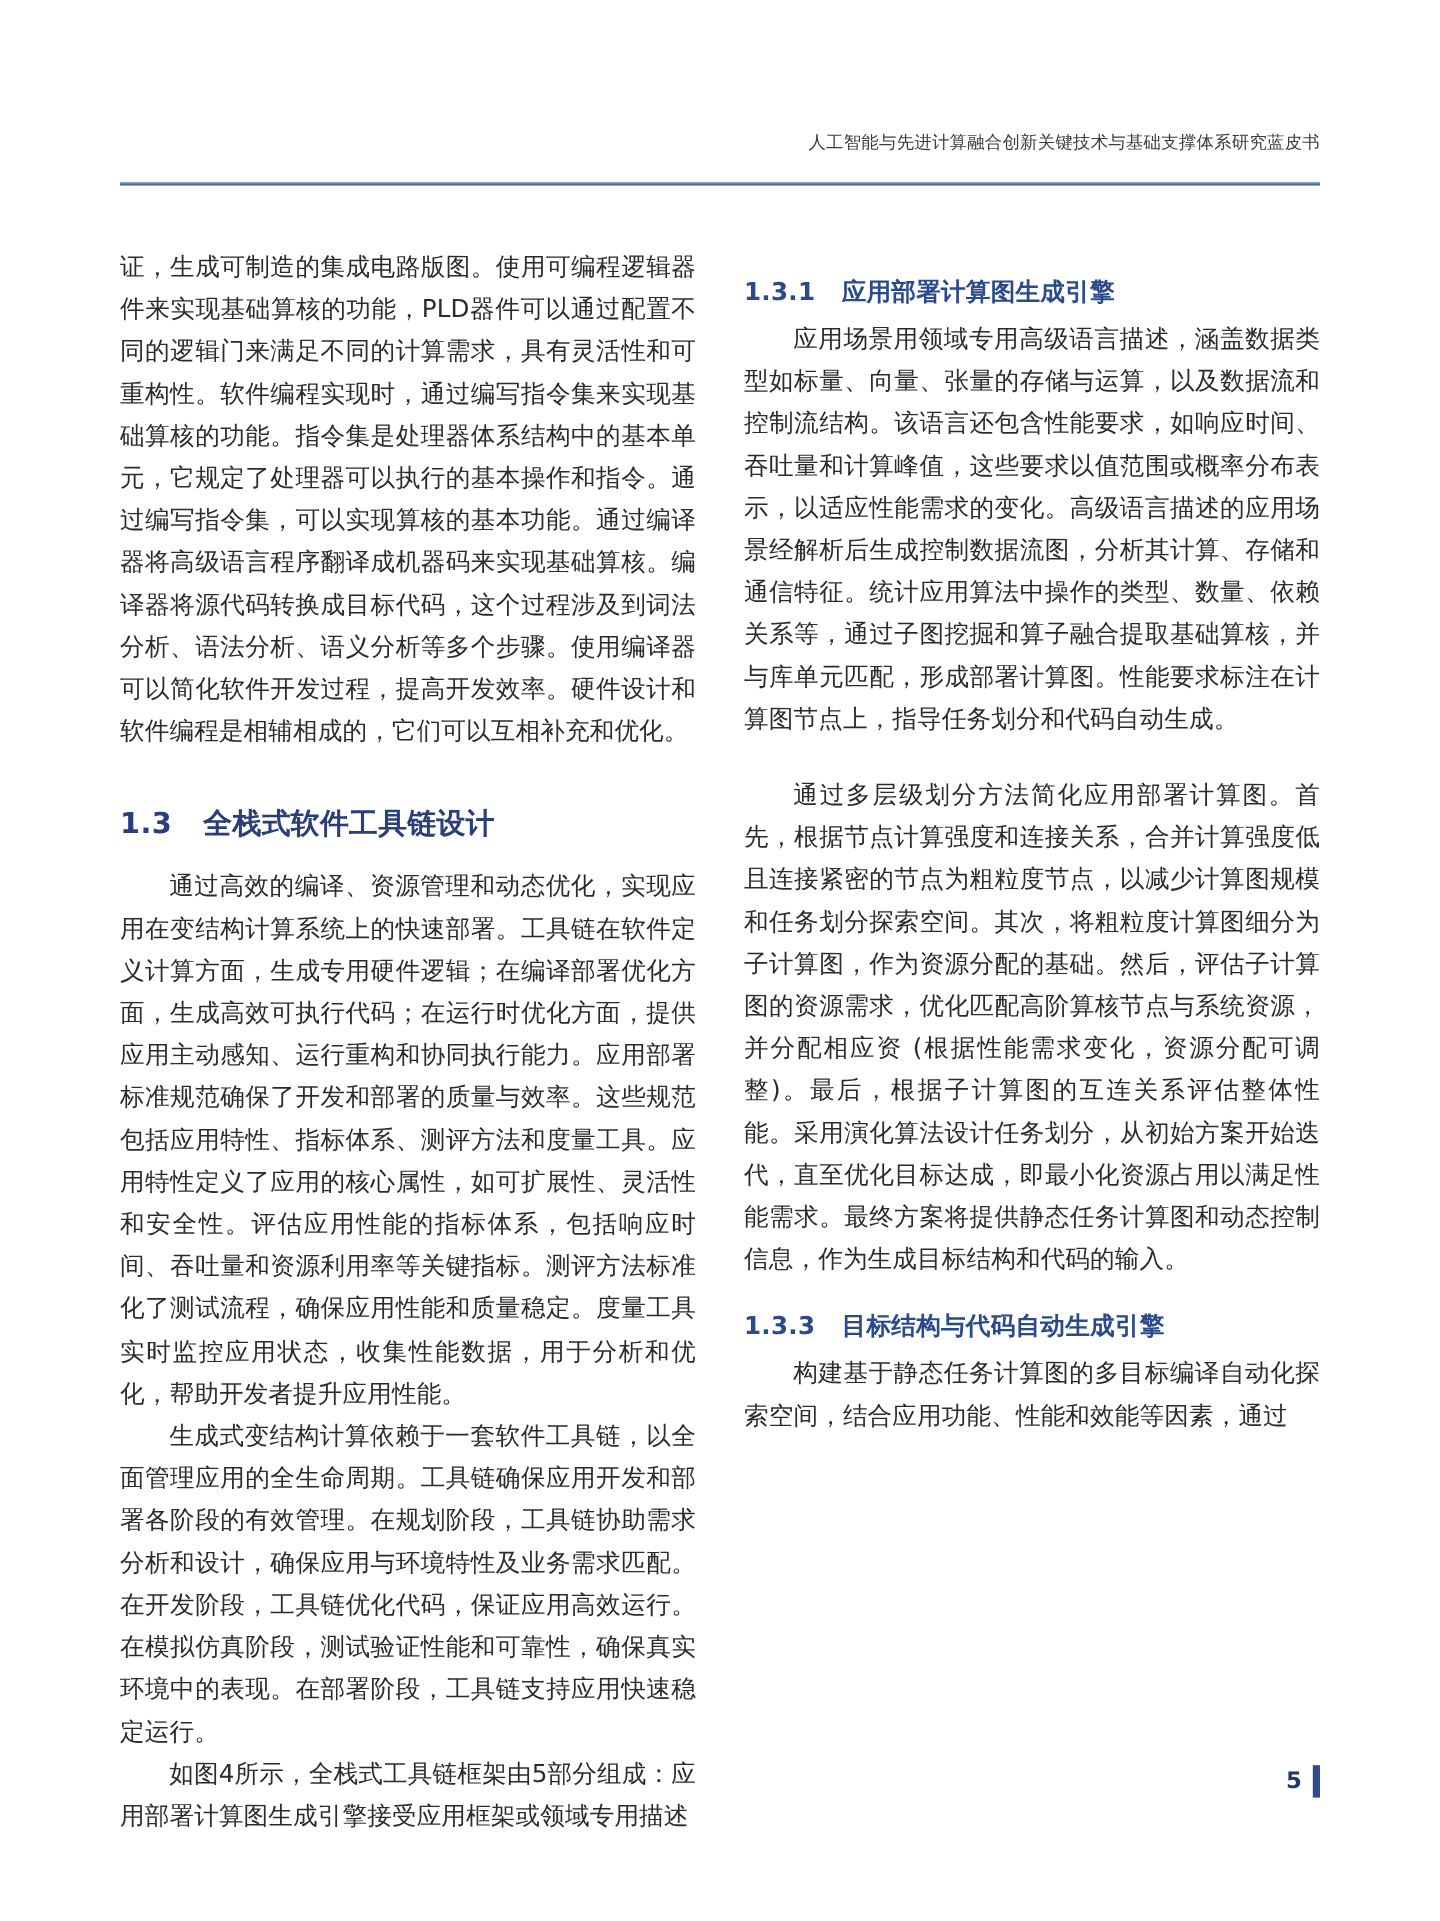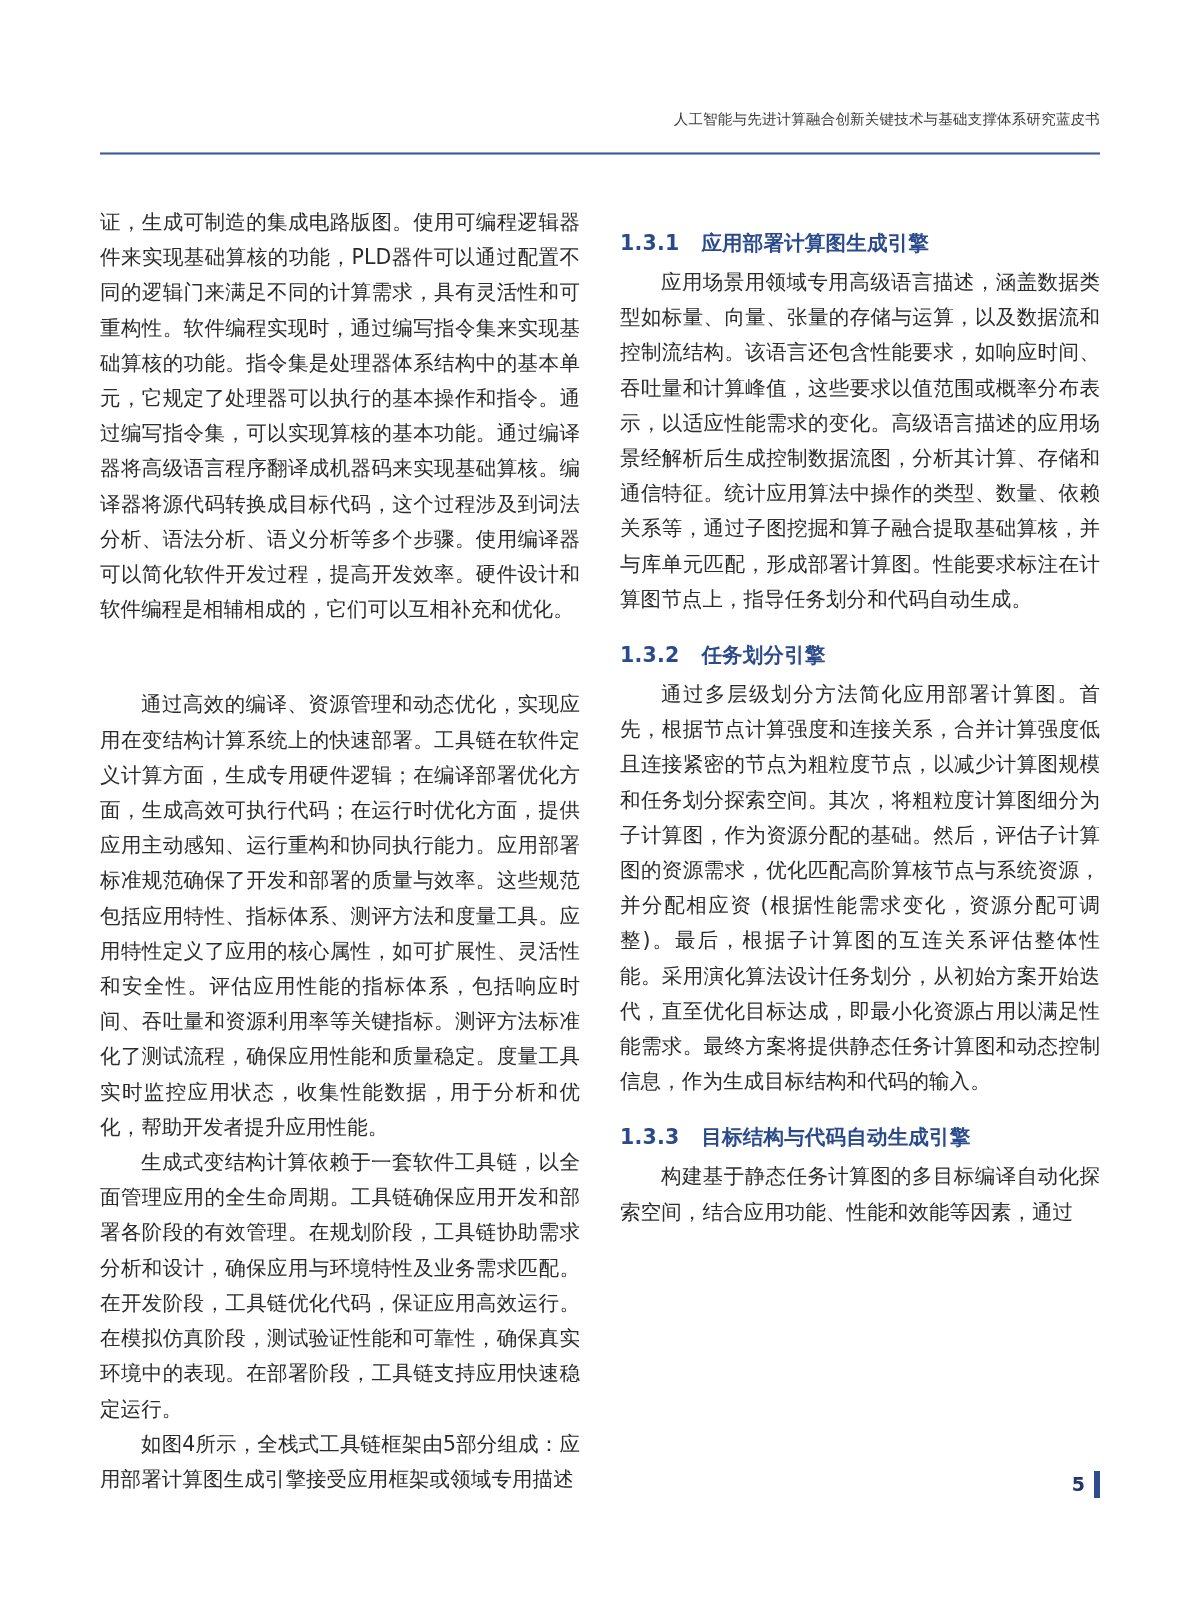--- a/index.html
+++ b/index.html
@@ -141,20 +141,23 @@
   <div class="header-rule"></div>
 
   <div class="columns">
 
     <div class="col">
 
       <p class="body">证，生成可制造的集成电路版图。使用可编程逻辑器件来实现基础算核的功能，PLD器件可以通过配置不同的逻辑门来满足不同的计算需求，具有灵活性和可重构性。软件编程实现时，通过编写指令集来实现基础算核的功能。指令集是处理器体系结构中的基本单元，它规定了处理器可以执行的基本操作和指令。通过编写指令集，可以实现算核的基本功能。通过编译器将高级语言程序翻译成机器码来实现基础算核。编译器将源代码转换成目标代码，这个过程涉及到词法分析、语法分析、语义分析等多个步骤。使用编译器可以简化软件开发过程，提高开发效率。硬件设计和软件编程是相辅相成的，它们可以互相补充和优化。</p>
 
       <div class="gap-before-sec"></div>
 
+      <h2 class="sec">
+        <span class="num">1.3</span><span class="ttl">全栈式软件工具链设计</span>
+      </h2>
 
       <div class="gap-after-sec"></div>
 
       <p class="body indent">通过高效的编译、资源管理和动态优化，实现应用在变结构计算系统上的快速部署。工具链在软件定义计算方面，生成专用硬件逻辑；在编译部署优化方面，生成高效可执行代码；在运行时优化方面，提供应用主动感知、运行重构和协同执行能力。应用部署标准规范确保了开发和部署的质量与效率。这些规范包括应用特性、指标体系、测评方法和度量工具。应用特性定义了应用的核心属性，如可扩展性、灵活性和安全性。评估应用性能的指标体系，包括响应时间、吞吐量和资源利用率等关键指标。测评方法标准化了测试流程，确保应用性能和质量稳定。度量工具实时监控应用状态，收集性能数据，用于分析和优化，帮助开发者提升应用性能。</p>
 
       <p class="body indent">生成式变结构计算依赖于一套软件工具链，以全面管理应用的全生命周期。工具链确保应用开发和部署各阶段的有效管理。在规划阶段，工具链协助需求分析和设计，确保应用与环境特性及业务需求匹配。在开发阶段，工具链优化代码，保证应用高效运行。在模拟仿真阶段，测试验证性能和可靠性，确保真实环境中的表现。在部署阶段，工具链支持应用快速稳定运行。</p>
 
       <p class="body indent">如图4所示，全栈式工具链框架由5部分组成：应用部署计算图生成引擎接受应用框架或领域专用描述</p>
 
     </div>
@@ -167,23 +170,20 @@
       <h3 class="subsec">
         <span class="num">1.3.1</span><span class="ttl">应用部署计算图生成引擎</span>
       </h3>
 
       <div class="gap-after-sub"></div>
 
       <p class="body indent">应用场景用领域专用高级语言描述，涵盖数据类型如标量、向量、张量的存储与运算，以及数据流和控制流结构。该语言还包含性能要求，如响应时间、吞吐量和计算峰值，这些要求以值范围或概率分布表示，以适应性能需求的变化。高级语言描述的应用场景经解析后生成控制数据流图，分析其计算、存储和通信特征。统计应用算法中操作的类型、数量、依赖关系等，通过子图挖掘和算子融合提取基础算核，并与库单元匹配，形成部署计算图。性能要求标注在计算图节点上，指导任务划分和代码自动生成。</p>
 
       <div class="gap-before-sub"></div>
 
-      <h3 class="subsec">
-        <span class="num">1.3.2</span><span class="ttl">任务划分引擎</span>
-      </h3>
 
       <div class="gap-after-sub"></div>
 
       <p class="body indent">通过多层级划分方法简化应用部署计算图。首先，根据节点计算强度和连接关系，合并计算强度低且连接紧密的节点为粗粒度节点，以减少计算图规模和任务划分探索空间。其次，将粗粒度计算图细分为子计算图，作为资源分配的基础。然后，评估子计算图的资源需求，优化匹配高阶算核节点与系统资源，并分配相应资 (根据性能需求变化，资源分配可调整)。最后，根据子计算图的互连关系评估整体性能。采用演化算法设计任务划分，从初始方案开始迭代，直至优化目标达成，即最小化资源占用以满足性能需求。最终方案将提供静态任务计算图和动态控制信息，作为生成目标结构和代码的输入。</p>
 
       <div class="gap-before-sub"></div>
 
       <h3 class="subsec">
         <span class="num">1.3.3</span><span class="ttl">目标结构与代码自动生成引擎</span>
       </h3>

